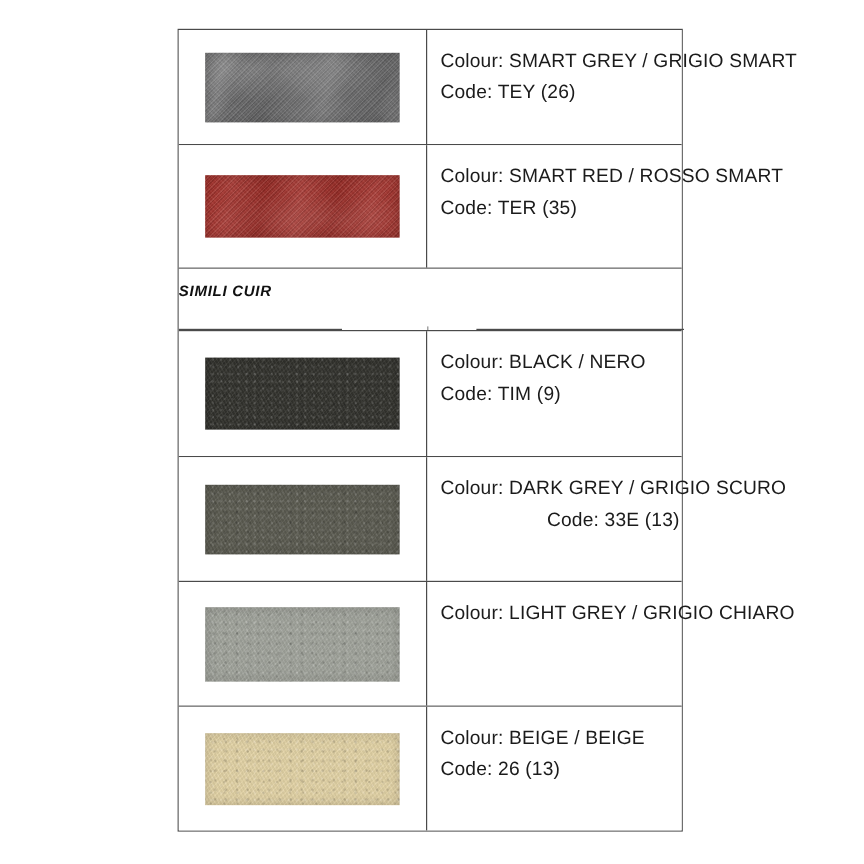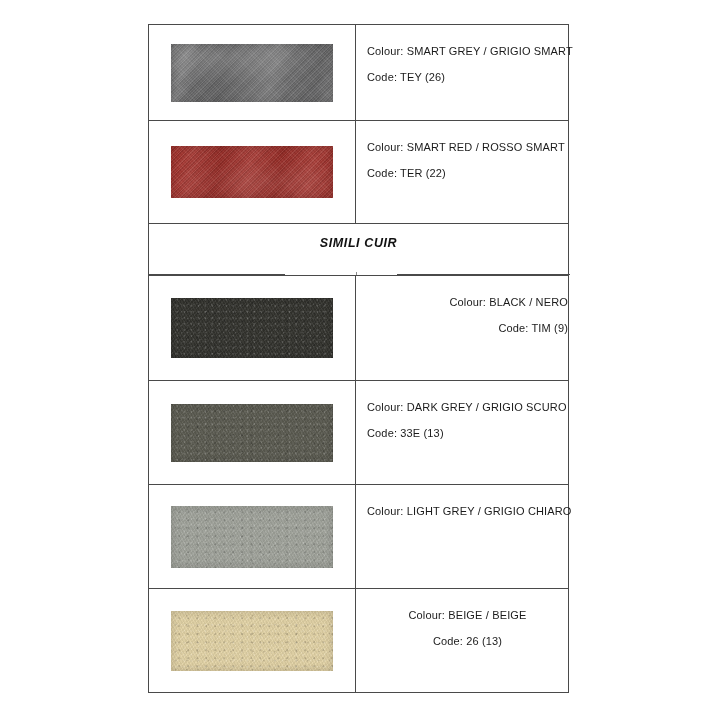--- a/index.html
+++ b/index.html
@@ -52,41 +52,41 @@
     justify-content: center;
     flex: none;
   }
   .cell-info {
     flex: 1 1 auto;
     box-sizing: border-box;
     padding: 20px 0 0 11px;
   }
 
   .info-line {
-    font-size: 11px;
+    font-size: 16px;
     line-height: 13px;
     letter-spacing: 0.15px;
     color: #1b1b1b;
     white-space: nowrap;
   }
   .info-line.second { margin-top: 13px; }
 
   
   .row-section {
     display: block;
     position: relative;
     height: 51px;
     border-bottom: none;
   }
   .section-label {
     position: absolute;
     left: 0;
     right: 0;
     top: 12px;
-    text-align: center;
+    text-align: left;
     font-size: 12.5px;
     font-weight: bold;
     font-style: italic;
     letter-spacing: 0.6px;
     color: #111111;
   }
   
   .rule-seg {
     position: absolute;
     height: 0;
@@ -238,44 +238,44 @@
 
     <div class="row" style="height:103px;">
       <div class="cell-swatch">
         <div class="swatch fabric" style="height:52px;background-color:#a3302a;">
           <span class="sheen sheen-red"></span>
           <span class="vignette"></span>
         </div>
       </div>
       <div class="cell-info">
         <div class="info-line">Colour: SMART RED / ROSSO SMART</div>
-        <div class="info-line second">Code: TER (22)</div>
+        <div class="info-line second">Code: TER (35)</div>
       </div>
     </div>
 
     <div class="row row-section">
       <div class="section-label">SIMILI CUIR</div>
       <span class="rule-seg rule-left"></span>
       <span class="rule-tick"></span>
       <span class="rule-seg rule-right"></span>
     </div>
 
-    <div class="row row-after-section" style="height:106px;text-align:right;">
+    <div class="row row-after-section" style="height:106px;">
       <div class="cell-swatch">
         <div class="swatch leather" style="height:60px;background-color:#33332e;">
           <span class="vignette"></span>
         </div>
       </div>
       <div class="cell-info">
         <div class="info-line">Colour: BLACK / NERO</div>
         <div class="info-line second">Code: TIM (9)</div>
       </div>
     </div>
 
-    <div class="row" style="height:104px;">
+    <div class="row" style="height:104px;text-align:center;">
       <div class="cell-swatch">
         <div class="swatch leather" style="height:58px;background-color:#5b5b51;">
           <span class="vignette"></span>
         </div>
       </div>
       <div class="cell-info">
         <div class="info-line">Colour: DARK GREY / GRIGIO SCURO</div>
         <div class="info-line second">Code: 33E (13)</div>
       </div>
     </div>
@@ -284,21 +284,21 @@
       <div class="cell-swatch">
         <div class="swatch leather" style="height:62px;background-color:#a1a49c;">
           <span class="vignette"></span>
         </div>
       </div>
       <div class="cell-info">
         <div class="info-line">Colour: LIGHT GREY / GRIGIO CHIARO</div>
       </div>
     </div>
 
-    <div class="row" style="height:103px;text-align:center;">
+    <div class="row" style="height:103px;">
       <div class="cell-swatch">
         <div class="swatch leather" style="height:60px;background-color:#e3d3a6;">
           <span class="vignette"></span>
         </div>
       </div>
       <div class="cell-info">
         <div class="info-line">Colour: BEIGE / BEIGE</div>
         <div class="info-line second">Code: 26 (13)</div>
       </div>
     </div>

